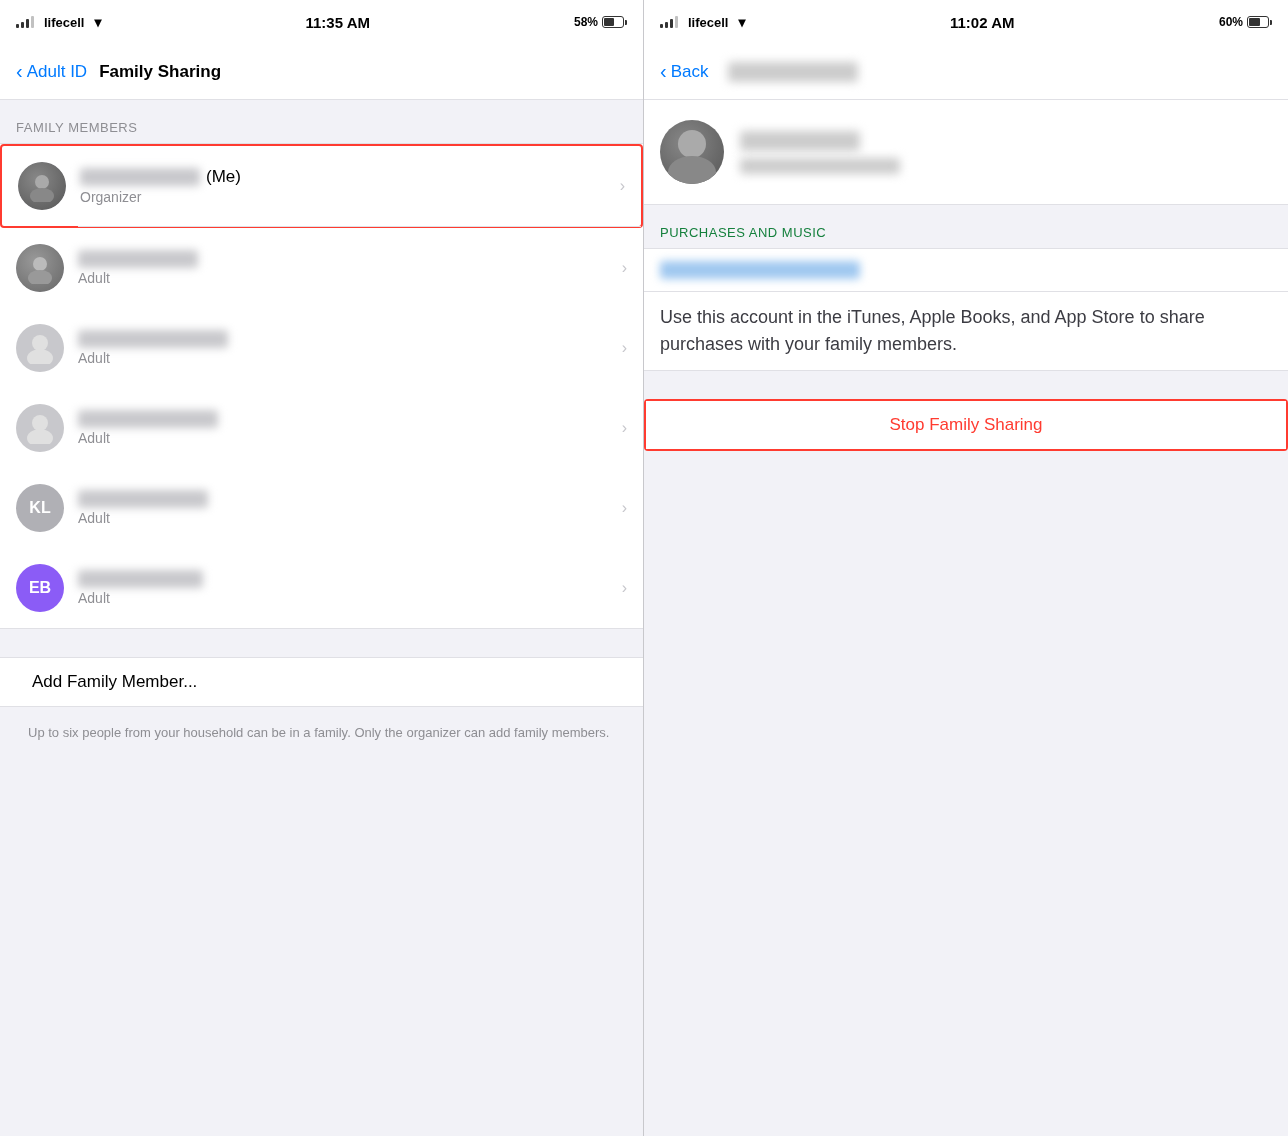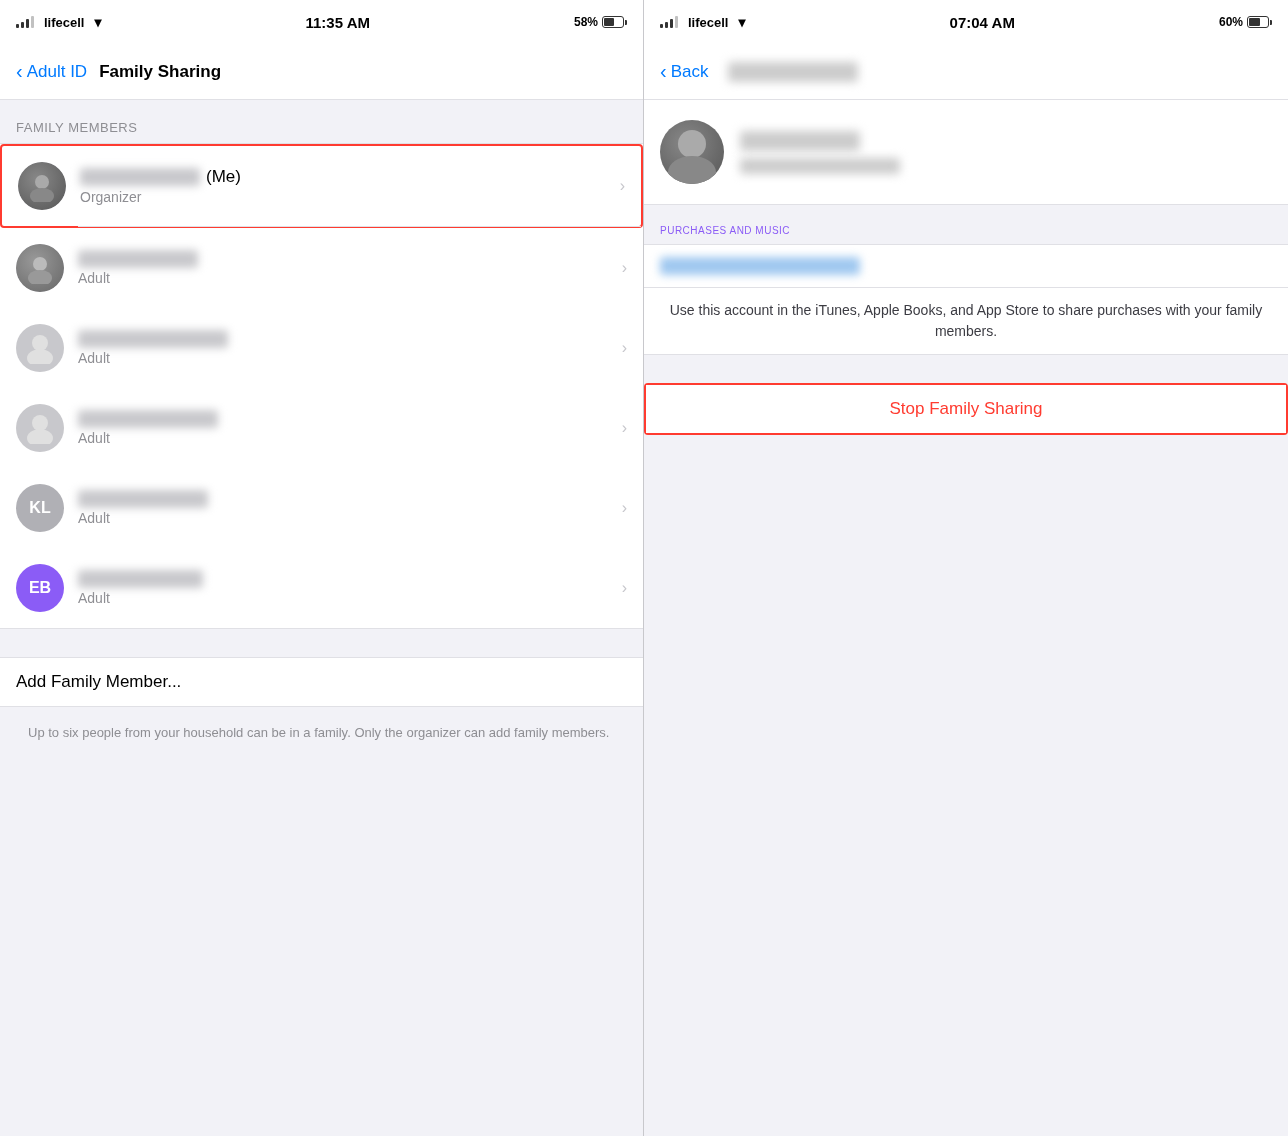--- a/index.html
+++ b/index.html
@@ -190,37 +190,36 @@
       height: 18px;
     }
     .chevron-right {
       color: #c7c7cc;
       font-size: 16px;
       margin-left: 8px;
     }
 
     
     .add-member {
-      padding: 14px 16px;
+      padding: 14px 32px;
       font-size: 17px;
       color: #000;
       background: white;
       border-top: 1px solid #e0e0e5;
       border-bottom: 1px solid #e0e0e5;
       margin-top: 28px;
       cursor: pointer;
     }
 
     
     .footer-text {
-      padding: 16px 16px;
+      padding: 16px 28px;
       font-size: 13px;
       color: #8e8e93;
       line-height: 1.5;
-      margin-left: 12px;
     }
 
     
     .right-panel {
       width: 644px;
       height: 1136px;
       background: #f2f2f7;
       display: flex;
       flex-direction: column;
     }
@@ -249,22 +248,22 @@
       color: #000;
     }
     .profile-email {
       font-size: 14px;
       color: #8e8e93;
       margin-top: 3px;
     }
 
     
     .purchases-label {
-      font-size: 10px;
-      color: #8b5cf6;
+      font-size: 13px;
+      color: #15803d;
       text-transform: uppercase;
       letter-spacing: 0.5px;
       padding: 20px 16px 8px;
     }
     .purchases-section {
       background: white;
       border-top: 1px solid #e0e0e5;
       border-bottom: 1px solid #e0e0e5;
     }
     .purchases-email-row {
@@ -275,24 +274,23 @@
       display: inline-block;
       background: #a0c8f0;
       border-radius: 3px;
       color: transparent;
       filter: blur(4px);
       height: 18px;
       width: 200px;
     }
     .purchases-desc {
       padding: 12px 16px;
-      font-size: 14px;
+      font-size: 18px;
       color: #3c3c43;
       line-height: 1.5;
-      text-align: center;
     }
     .stop-btn {
       padding: 14px 16px;
       font-size: 17px;
       color: #ff3b30;
       text-align: center;
       cursor: pointer;
       background: white;
     }
 
@@ -450,21 +448,21 @@
     <div class="status-left">
       <div class="signal-bars">
         <span></span>
           <span></span>
           <span></span>
           <span></span>
       </div>
       <span>lifecell</span>
       <span class="wifi-icon">▾</span>
     </div>
-    <div class="status-center">07:04 AM</div>
+    <div class="status-center">11:02 AM</div>
     <div class="status-right">
       <span>60%</span>
       <div class="battery">
         <div class="battery-body">
           <div class="battery-fill" style="width:60%"></div>
         </div>
         <div class="battery-tip"></div>
       </div>
     </div>
   </div>

